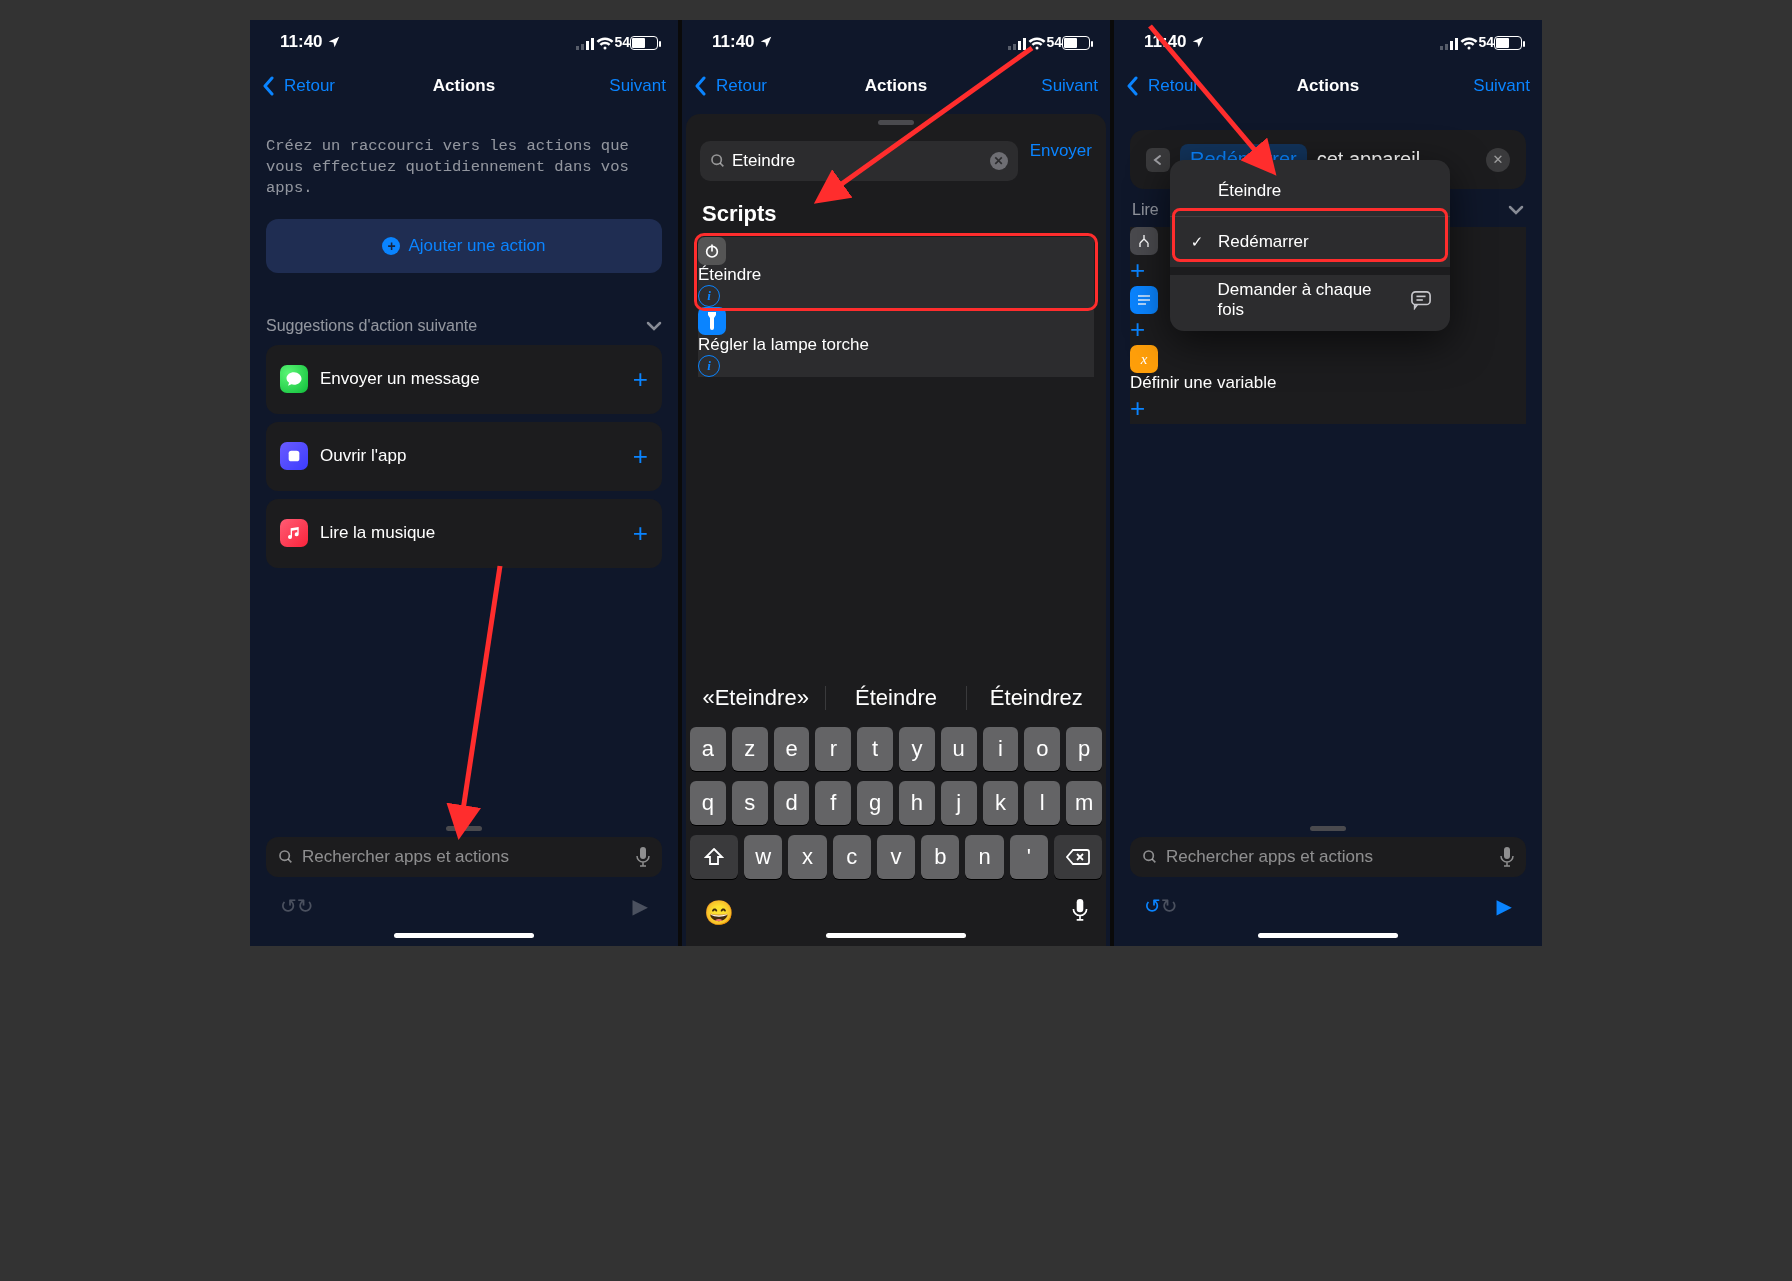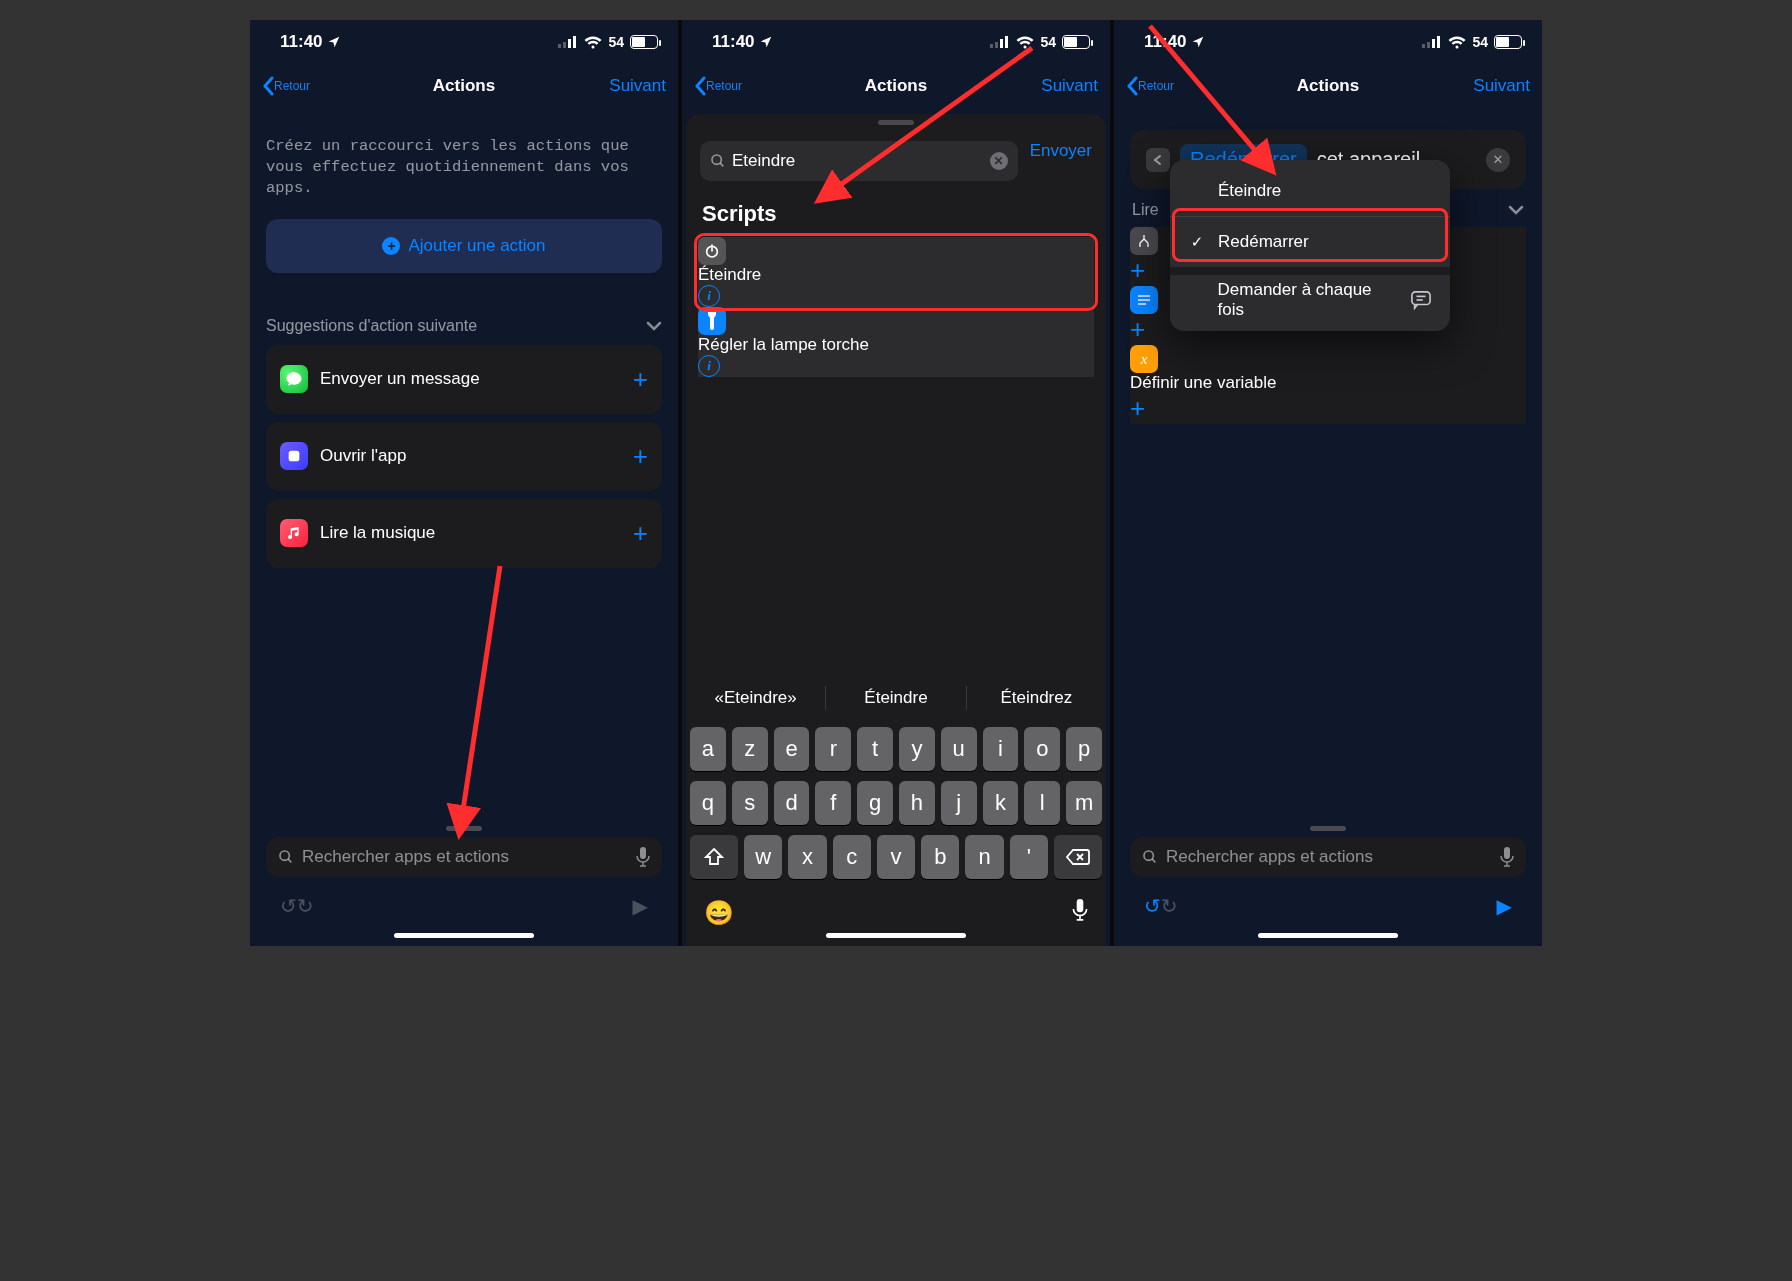--- a/index.html
+++ b/index.html
@@ -34,38 +34,38 @@
   .status-bar {
     height: 44px;
     display: flex;
     align-items: center;
     justify-content: space-between;
     padding: 0 20px 0 30px;
     font-size: 17px;
     font-weight: 600;
   }
   .status-left { display: flex; align-items: center; gap: 4px; }
-  .status-right { display: flex; align-items: center; gap: 6px; }
+  .status-right { display: flex; align-items: flex-end; }
   .battery-box {
     width: 28px; height: 14px;
     border: 1.5px solid #fff; border-radius: 4px;
     position: relative; display:flex; align-items:center; padding:1px;
   }
   .battery-fill { height:100%; width:54%; background:#fff; border-radius:1px;}
   .battery-cap { position:absolute; right:-4px; top:4px; width:2px; height:6px; background:#fff; border-radius:1px;}
   .battery-text { font-size:14px; font-weight:700; }
   
   .navbar {
     height: 44px;
     display: flex;
     align-items: center;
     justify-content: space-between;
     padding: 0 12px;
   }
-  .nav-back { color:#0a84ff; display:flex; align-items:center; font-size:12px; gap:0;}
+  .nav-back { color:#0a84ff; display:flex; align-items:center; font-size:17px; gap:10px;}
   .nav-title { font-size:17px; font-weight:600; color:#fff; position:absolute; left:0; right:0; text-align:center; pointer-events:none;}
   .nav-next { color:#0a84ff; font-size:17px; }
   
   .content { flex:1; padding: 6px 16px; display:flex; flex-direction:column; }
   .intro-text { color: rgba(255,255,255,0.55); font-size: 15.5px; line-height:1.35; margin-top: 22px; margin-bottom:20px;font-family:Liberation Mono, monospace; }
   .add-action-btn {
     background: #1f2d52;
     color: #0a84ff;
     border-radius: 12px;
     height: 54px;
@@ -149,21 +149,21 @@
   .info-badge { width:22px;height:22px;border:1.8px solid #0a84ff;border-radius:50%;color:#0a84ff;display:flex;align-items:center;justify-content:center;font-size:13px;font-weight:600;font-family: Georgia, serif; font-style:italic;}
   .icon-power { background:#555; }
   .icon-torch { background:#0a84ff; }
   .highlight-box{
     position:absolute; inset:-4px -4px; border:3px solid #ff2d2d; border-radius:10px; pointer-events:none;
   }
 
   
   .keyboard-area{ margin-top:auto; background:#1c1c1e;}
   .predict-row{ display:flex; height:46px; align-items:center;}
-  .predict-row .p { flex:1; text-align:center; font-size:17px; color:#fff; }
+  .predict-row .p { flex:1; text-align:center; font-size:22px; color:#fff; }
   .predict-row .sep{ width:1px; height:24px; background:#3a3a3c;}
   .kb { background:#1c1c1e; padding:6px 4px 4px; }
   .kb-row{ display:flex; gap:6px; margin-bottom:10px; justify-content:center;}
   .key{
     flex:1; height:44px; background:#646466; border-radius:6px; color:#fff;
     display:flex;align-items:center;justify-content:center;font-size:22px;
     box-shadow: 0 1px 0 #000;
   }
   .key.dark{ background:#3a3a3c; }
   .key.wide{ flex:0 0 48px;}

